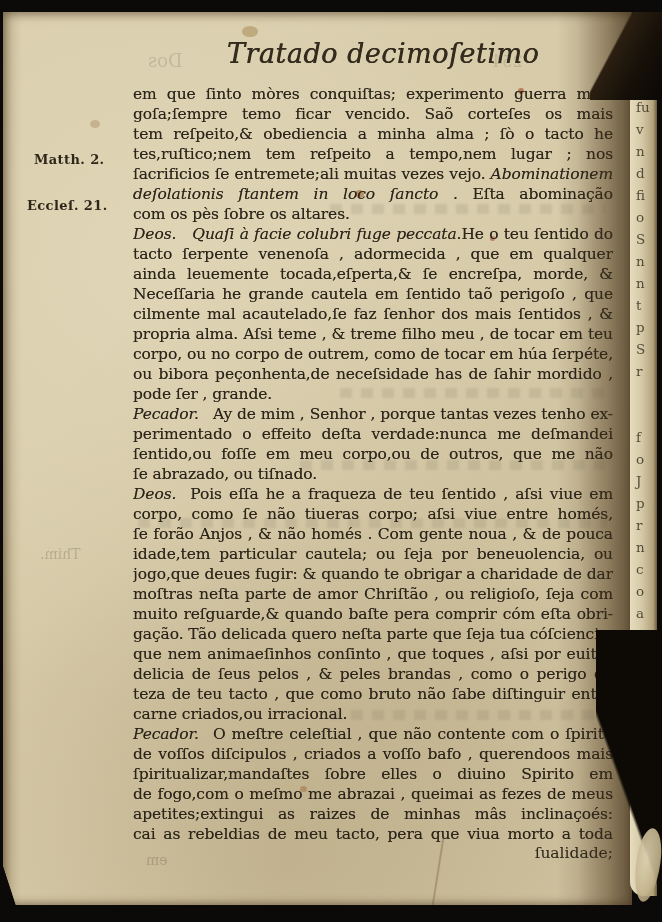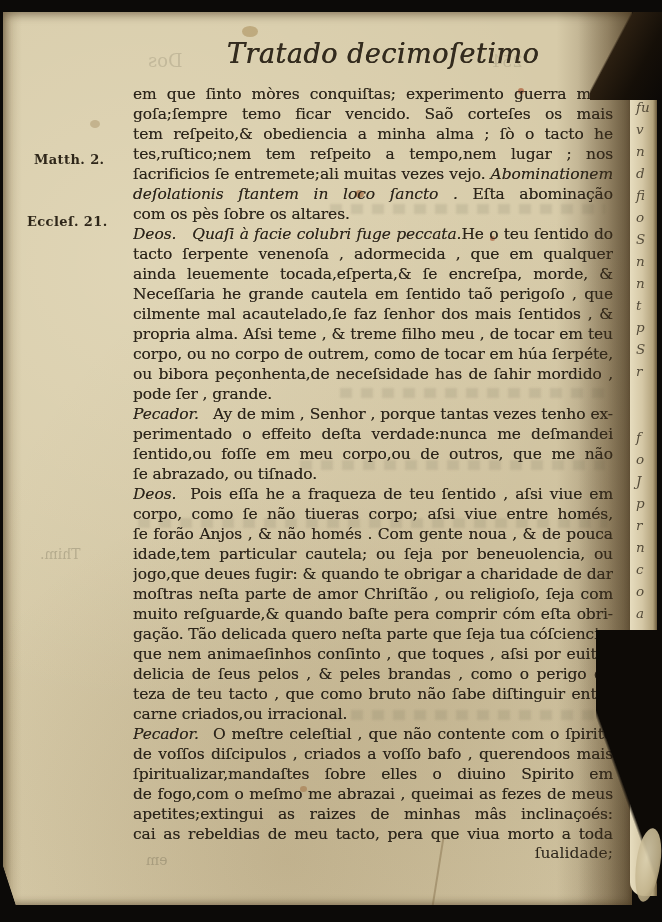--- a/index.html
+++ b/index.html
@@ -23,21 +23,21 @@
   #fold-shadow{
     position:absolute;left:578px;top:12px;width:54px;height:893px;
     background:linear-gradient(90deg, rgba(80,60,32,0) 0, rgba(80,60,32,.28) 55%, rgba(60,44,22,.55) 100%);
   }
   
   #next-page{
     position:absolute;left:630px;top:18px;width:27px;height:878px;
     background:linear-gradient(90deg,#e6dcbe 0,#d5c8a6 45%,#b3a37d 85%,#6d5c3d 100%);
     border-radius:10px 0 0 14px;
     color:rgba(46,38,26,.78);font-size:13.5px;line-height:22px;
-    padding:78px 12px 0 6px;box-sizing:border-box;overflow:hidden;font-style:italic;
+    padding:78px 12px 0 6px;box-sizing:border-box;overflow:hidden;
   }
   #next-page .np-letter{height:22px;}
   
   #corner-tr{
     position:absolute;left:590px;top:0;width:72px;height:100px;
     background:linear-gradient(118deg, rgba(0,0,0,0) 38%, #2b1f11 40%, #150f08 70%, #0b0806 100%);
   }
   #corner-br{
     position:absolute;left:596px;top:630px;width:66px;height:292px;
     background:linear-gradient(250deg, #0d0a06 0, #0d0a06 55%, rgba(13,10,6,0) 57%);
@@ -119,21 +119,21 @@
   <div class="stain" style="left:518px;top:88px;width:6px;height:6px;background:rgba(160,60,25,.55);"></div>
   <div class="stain" style="left:355px;top:190px;width:9px;height:8px;background:rgba(150,75,30,.5);"></div>
   <div class="stain" style="left:490px;top:236px;width:5px;height:5px;background:rgba(160,60,25,.5);"></div>
   <div class="stain" style="left:300px;top:786px;width:7px;height:6px;background:rgba(150,90,40,.4);"></div>
   <div class="stain" style="left:90px;top:120px;width:10px;height:8px;background:rgba(140,110,60,.3);"></div>
   <div id="crease"></div>
 
   <div id="running-head">Tratado decimoſetimo</div>
   <div id="margin-notes">
       <div class="margin-note" style="left: 34px; top: 152px;">Matth. 2.</div>
-      <div class="margin-note" style="left: 27px; top: 214px;">Eccleſ. 21.</div>
+      <div class="margin-note" style="left: 27px; top: 198px;">Eccleſ. 21.</div>
     </div>
   <div id="text-block">
       <div class="line"><span>em que ſinto mòres conquiſtas; experimento guerra mais peri-</span></div>
       <div class="line"><span>goſa;ſempre temo ficar vencido. Saõ corteſes os mais ſentidos:</span></div>
       <div class="line"><span>tem reſpeito,&amp; obediencia a minha alma ; ſò o tacto he deſcor-</span></div>
       <div class="line"><span>tes,ruſtico;nem tem reſpeito a tempo,nem lugar ; nos proprios</span></div>
       <div class="line"><span>ſacrificios ſe entremete;ali muitas vezes vejo. </span><span class="it">Abominationem</span></div>
       <div class="line"><span class="it">deſolationis ſtantem in loco ſancto .</span><span> Eſta abominação aſſoladora</span></div>
       <div class="line noj"><span>com os pès ſobre os altares.</span></div>
       <div class="line"><span class="it" style="margin-right: 16px;">Deos.</span><span class="it" style="">Quaſi à facie colubri fuge peccata.</span><span>He o teu ſentido do</span></div>

